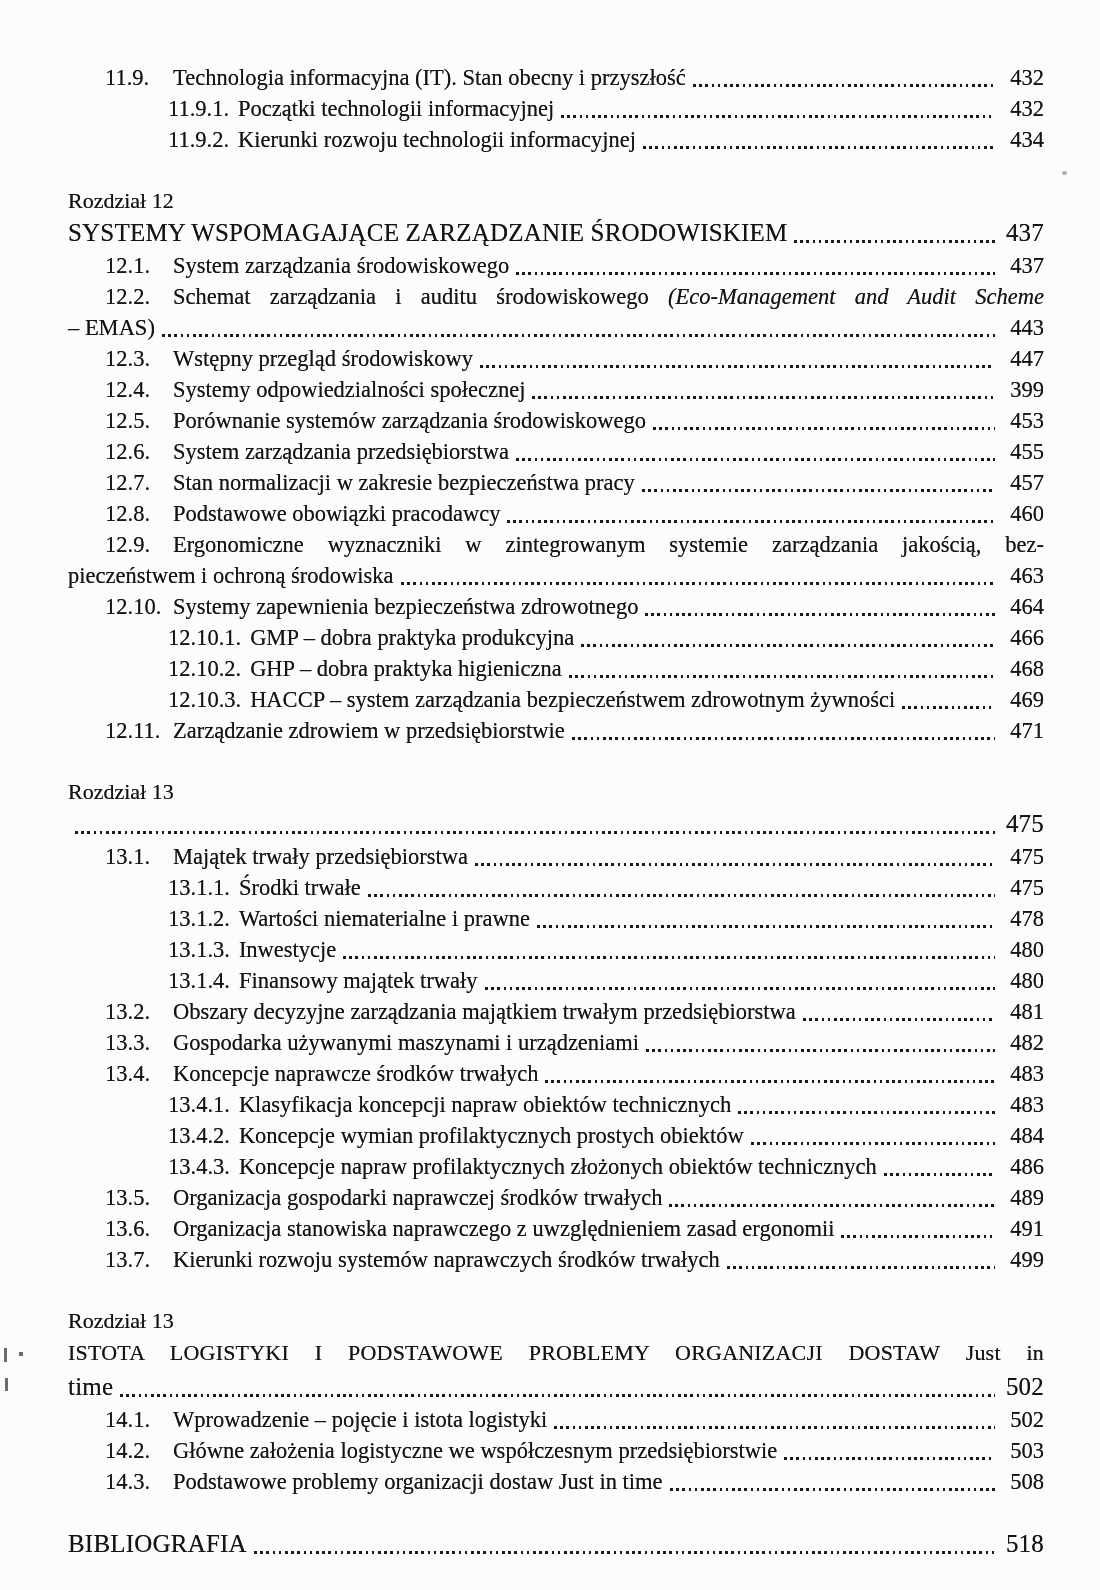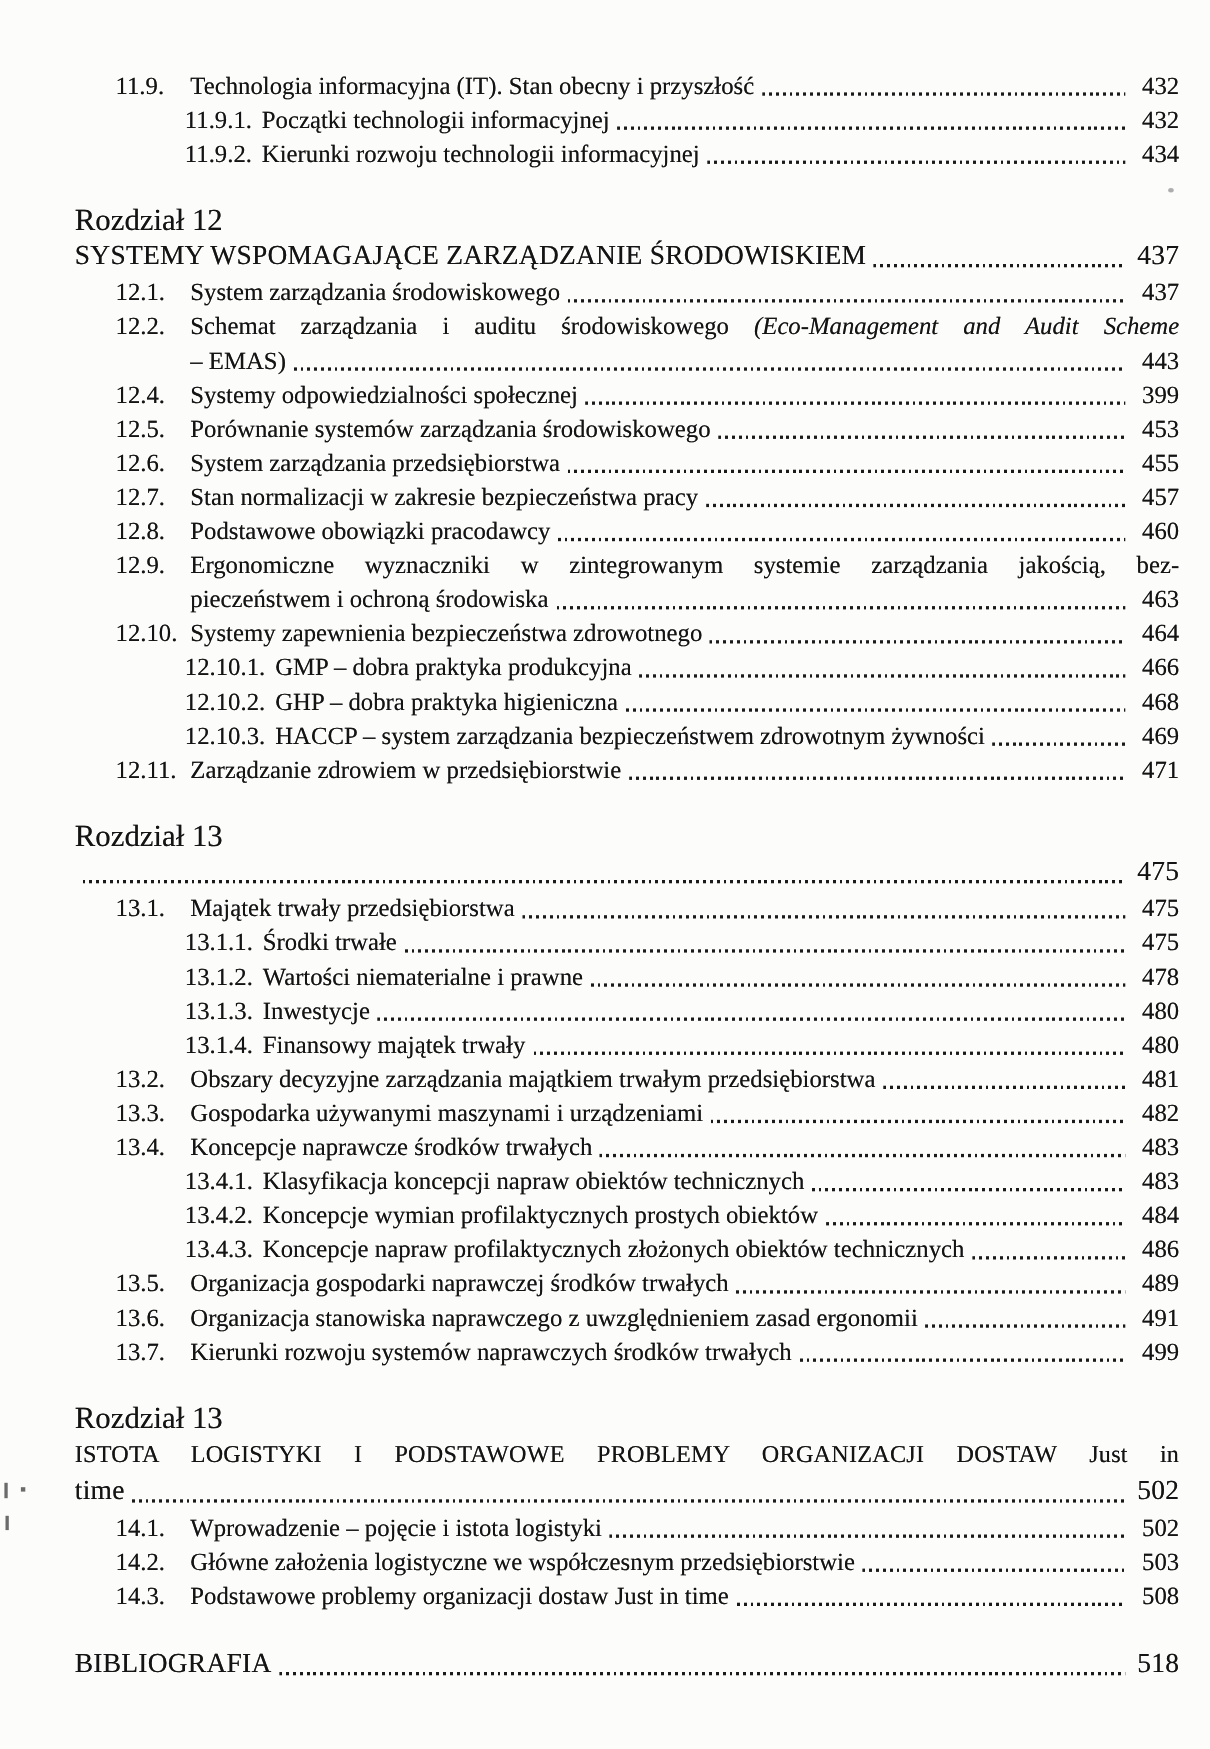--- a/index.html
+++ b/index.html
@@ -7,33 +7,33 @@
     width: 1100px; height: 1590px;
     background: #fcfcfb;
     font-family: "Liberation Serif", "DejaVu Serif", serif;
     color: #141414;
     position: relative;
     overflow: hidden;
   }
   .page {
     box-sizing: border-box;
     width: 1100px; height: 1398px;
-    padding: 62px 28px 0 68px;
+    padding: 62px 56px 0 68px;
     text-shadow: 0 0 0.5px rgba(0,0,0,0.65);
   }
   .block { margin-top: 30px; }
   .block:first-child { margin-top: 0; }
-  .chapter-label { font-size: 28px; line-height: 31px; }
+  .chapter-label { font-size: 22px; line-height: 31px; }
   .title-row { display: flex; align-items: flex-start; font-size: 25px; line-height: 34px; letter-spacing: 0.2px; }
   .title-justify { font-size: 22px; line-height: 34px; letter-spacing: 0.2px; text-align: justify; text-align-last: justify; }
   .row { font-size: 22.5px; line-height: 31px; }
   .flexrow { display: flex; align-items: baseline; }
   .lvl1 { margin-left: 37px; }
   .lvl2 { margin-left: 100px; }
-  .cont { margin-left: 105px; }
+  .cont { }
   .lvl1.flexrow > .num { flex: none; width: 68px; }
   .wrap-first { text-align: justify; text-align-last: justify; }
   .wrap-first .num { display: inline-block; width: 68px; }
   .num-inline { margin-right: 9px; }
   .entry-text { flex: 0 1 auto; }
   .leader {
     flex: 1 1 auto; min-width: 22px; height: 3.2px;
     align-self: flex-end; margin: 0 3px 6px 7px;
     background: repeating-linear-gradient(90deg, #1a1a1a 0 2.6px, transparent 2.6px 6.2px);
   }
@@ -79,20 +79,26 @@
           <span class="leader"></span>
           <span class="page-num">437</span>
         </div>
         <div class="row lvl1 wrap-first"><span class="num">12.2.</span><span>Schemat zarządzania i auditu środowiskowego </span><i>(Eco-Management and Audit Scheme</i></div>
         <div class="row flexrow cont">
           <span class="entry-text">– EMAS)</span>
           <span class="leader"></span>
           <span class="page-num">443</span>
         </div>
         <div class="row flexrow lvl1">
+          <span class="num">12.3.</span>
+          <span class="entry-text">Wstępny przegląd środowiskowy</span>
+          <span class="leader"></span>
+          <span class="page-num">447</span>
+        </div>
+        <div class="row flexrow lvl1">
           <span class="num">12.4.</span>
           <span class="entry-text">Systemy odpowiedzialności społecznej</span>
           <span class="leader"></span>
           <span class="page-num">399</span>
         </div>
         <div class="row flexrow lvl1">
           <span class="num">12.5.</span>
           <span class="entry-text">Porównanie systemów zarządzania środowiskowego</span>
           <span class="leader"></span>
           <span class="page-num">453</span>

